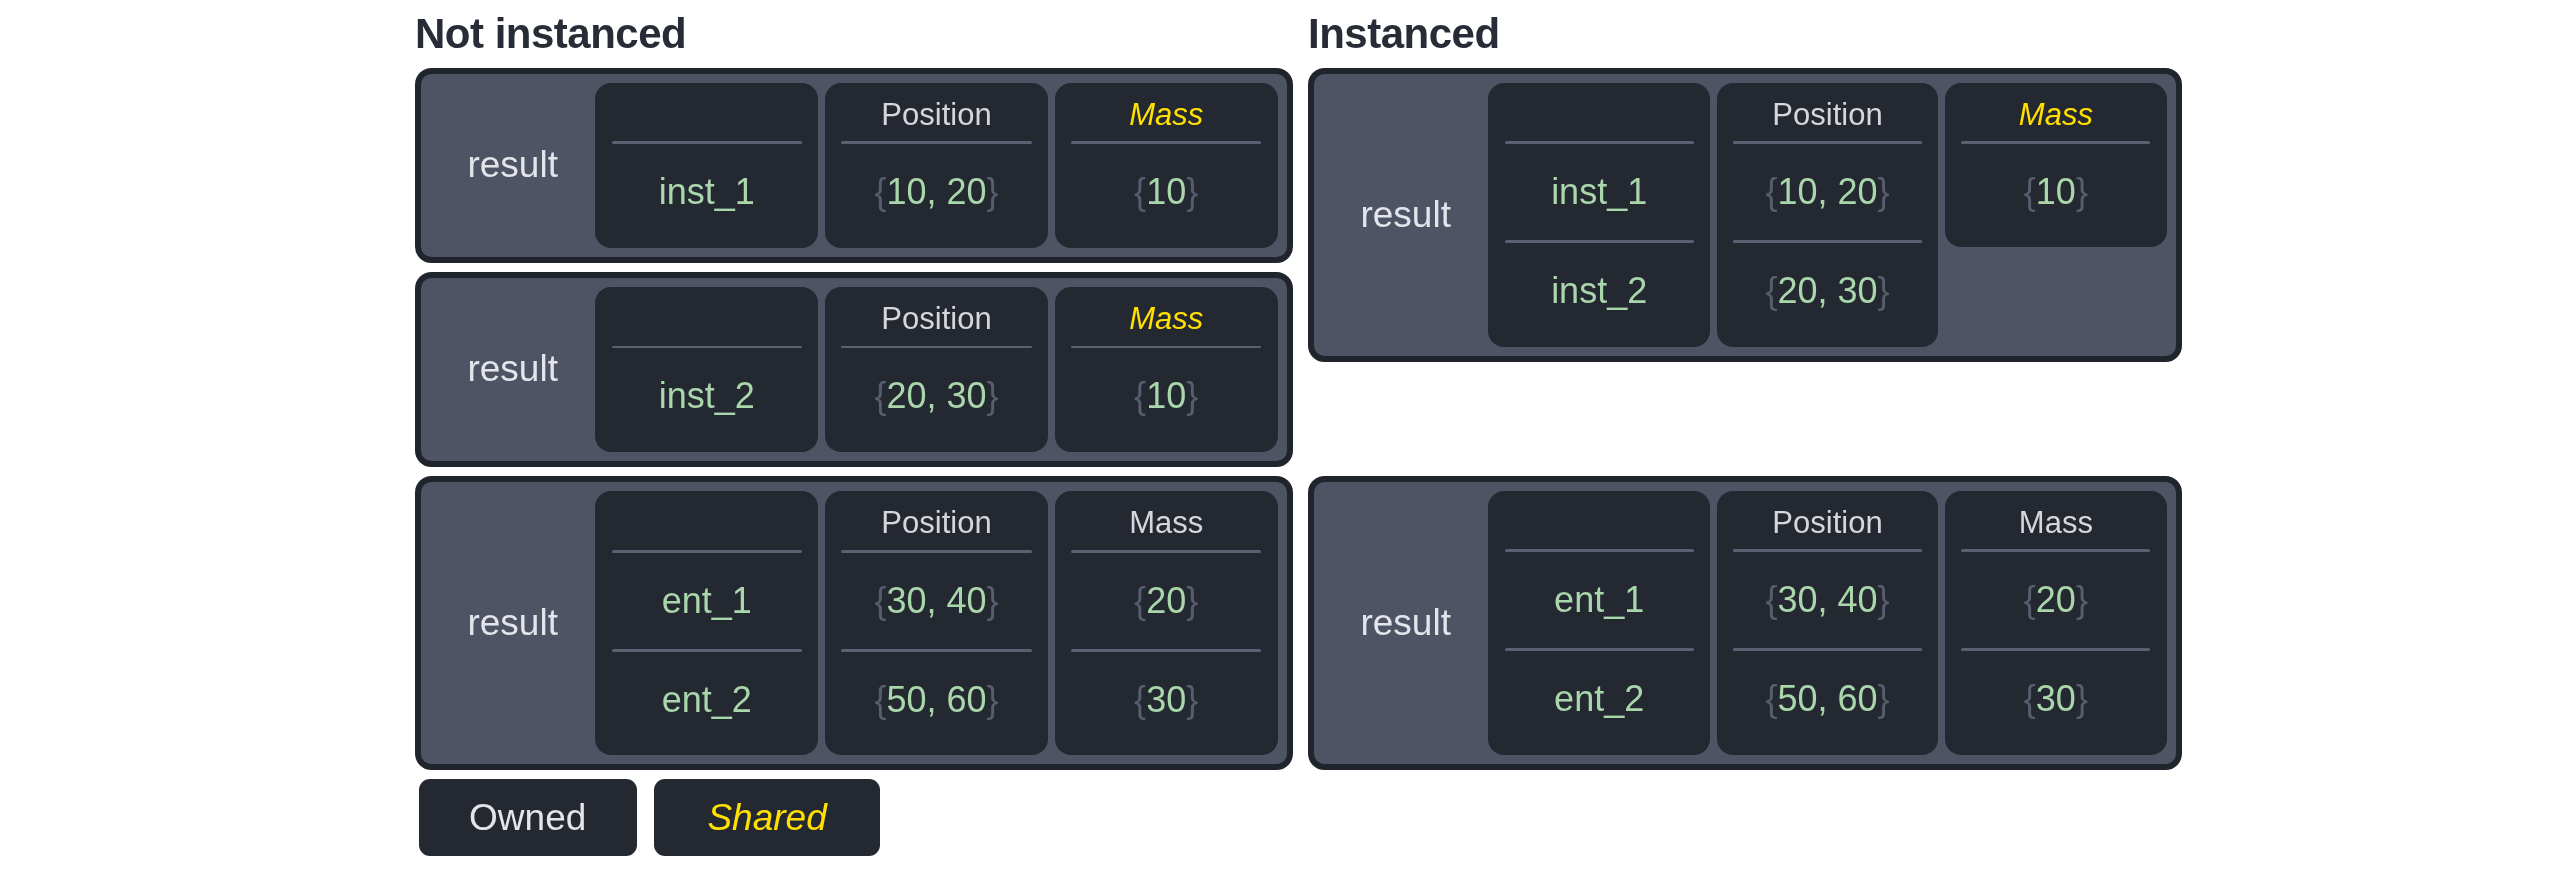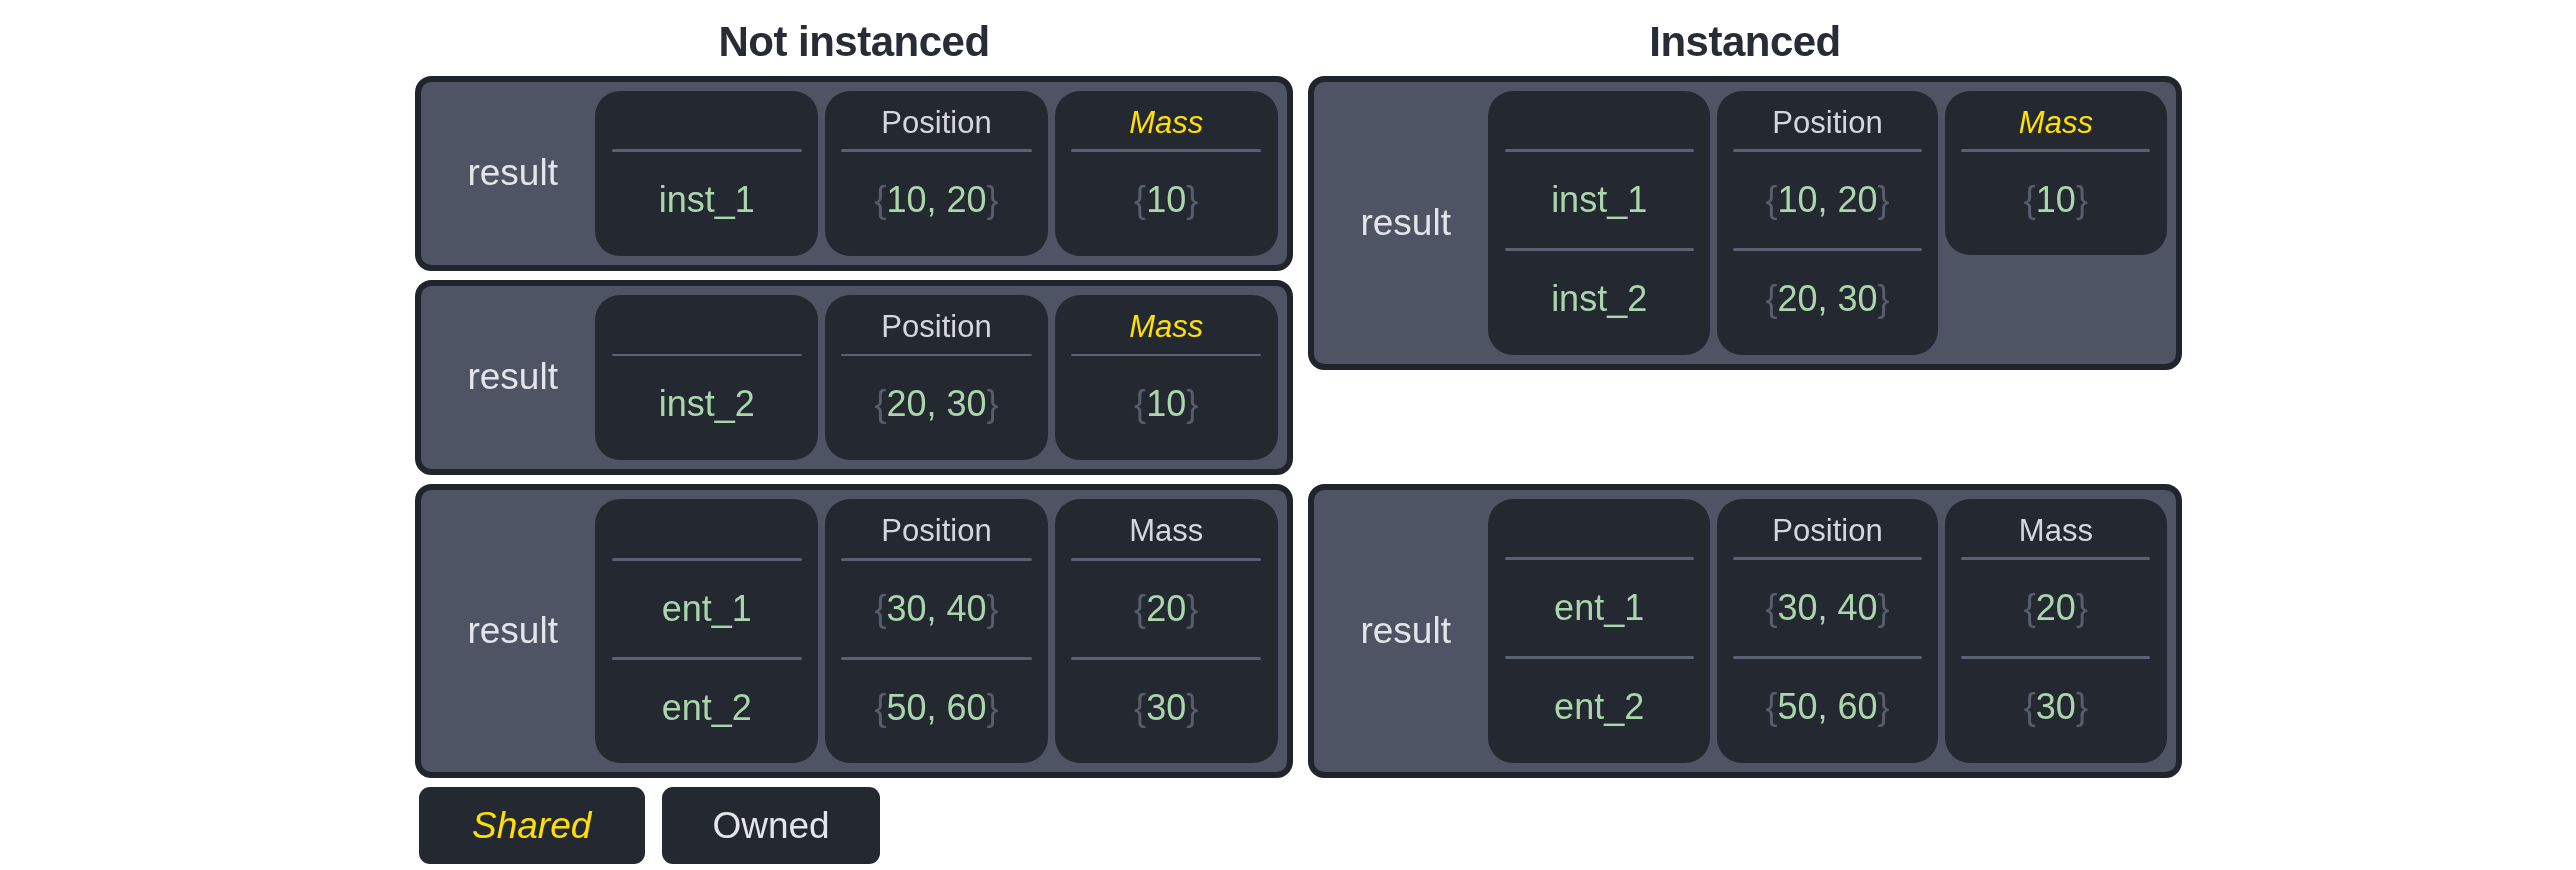--- a/index.html
+++ b/index.html
@@ -30,27 +30,26 @@
   .column{
     position:absolute;
     top:5.5px;
     display:block;
   }
   #col-left{ left:415px; width:878px; }
   #col-right{ left:1308px; width:874px; }
   .section-title{
     height:55px;
     line-height:55px;
-    text-align:center;
+    text-align:left;
     font-size:42px;
     font-weight:700;
     letter-spacing:-0.5px;
     color:var(--title-text);
     margin-bottom:7.3px;
-    margin-top:8px;
   }
   .boxes .ecs-box{ margin-bottom:9.2px; }
   #col-right .boxes .ecs-box:first-child{ margin-bottom:114px; }
   #col-right .boxes .ecs-box:last-child{ margin-bottom:0; }
 
   .ecs-box{
     box-sizing:border-box;
     display:flex;
     background:var(--box-fill);
     border:6.4px solid var(--box-border);
@@ -71,21 +70,21 @@
     flex:1;
     display:flex;
     gap:6.4px;
     align-items:stretch;
     min-width:0;
   }
   .cell{
     flex:1;
     box-sizing:border-box;
     background:var(--cell-fill);
-    border-radius:25px;
+    border-radius:16px;
     display:flex;
     flex-direction:column;
     padding:5.5px 0 7.3px 0;
     min-width:0;
   }
   .cell.short{
     align-self:flex-start;
   }
   .cell-header{
     height:53px;
@@ -253,25 +252,25 @@
               <div class="cell-row">
                 <span class="brace">{</span>
                 <span class="green">30</span>
                 <span class="brace">}</span>
               </div>
             </div>
           </div>
         </div>
       </div>
     <div class="legend">
+      <div class="legend-item owned">
+        <span>Owned</span>
+      </div>
       <div class="legend-item shared">
         <span>Shared</span>
-      </div>
-      <div class="legend-item owned">
-        <span>Owned</span>
       </div>
     </div>
   </div>
 
   <div class="column" id="col-right">
     <div class="section-title">Instanced</div>
     <div class="boxes">
         <div class="ecs-box" style="height: 294px;">
           <div class="row-label">result</div>
           <div class="cells">

